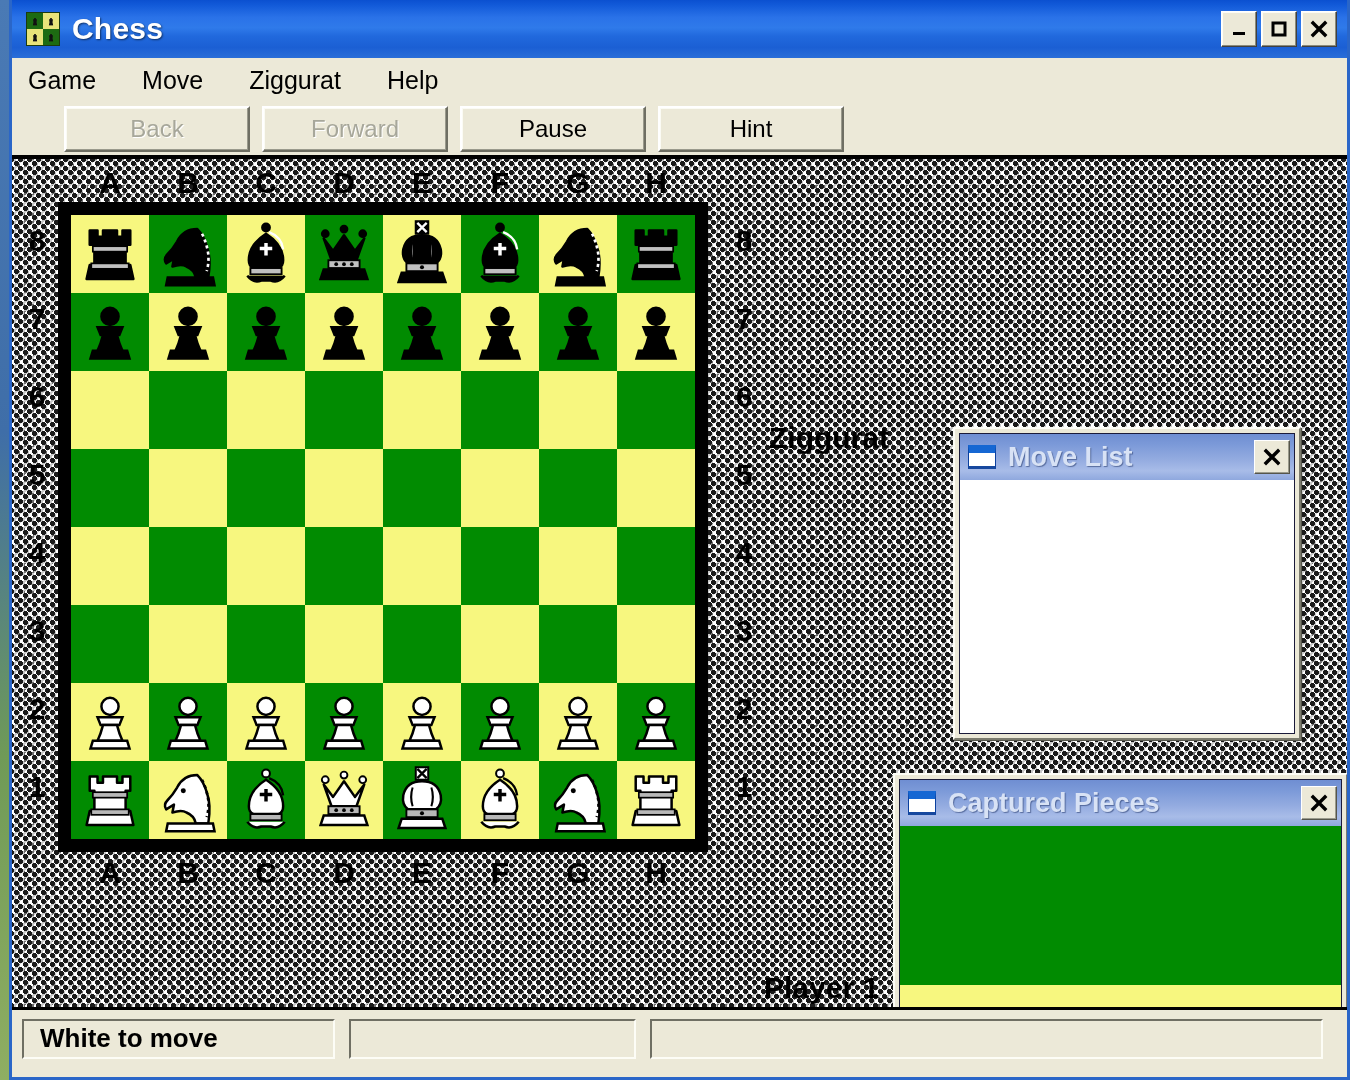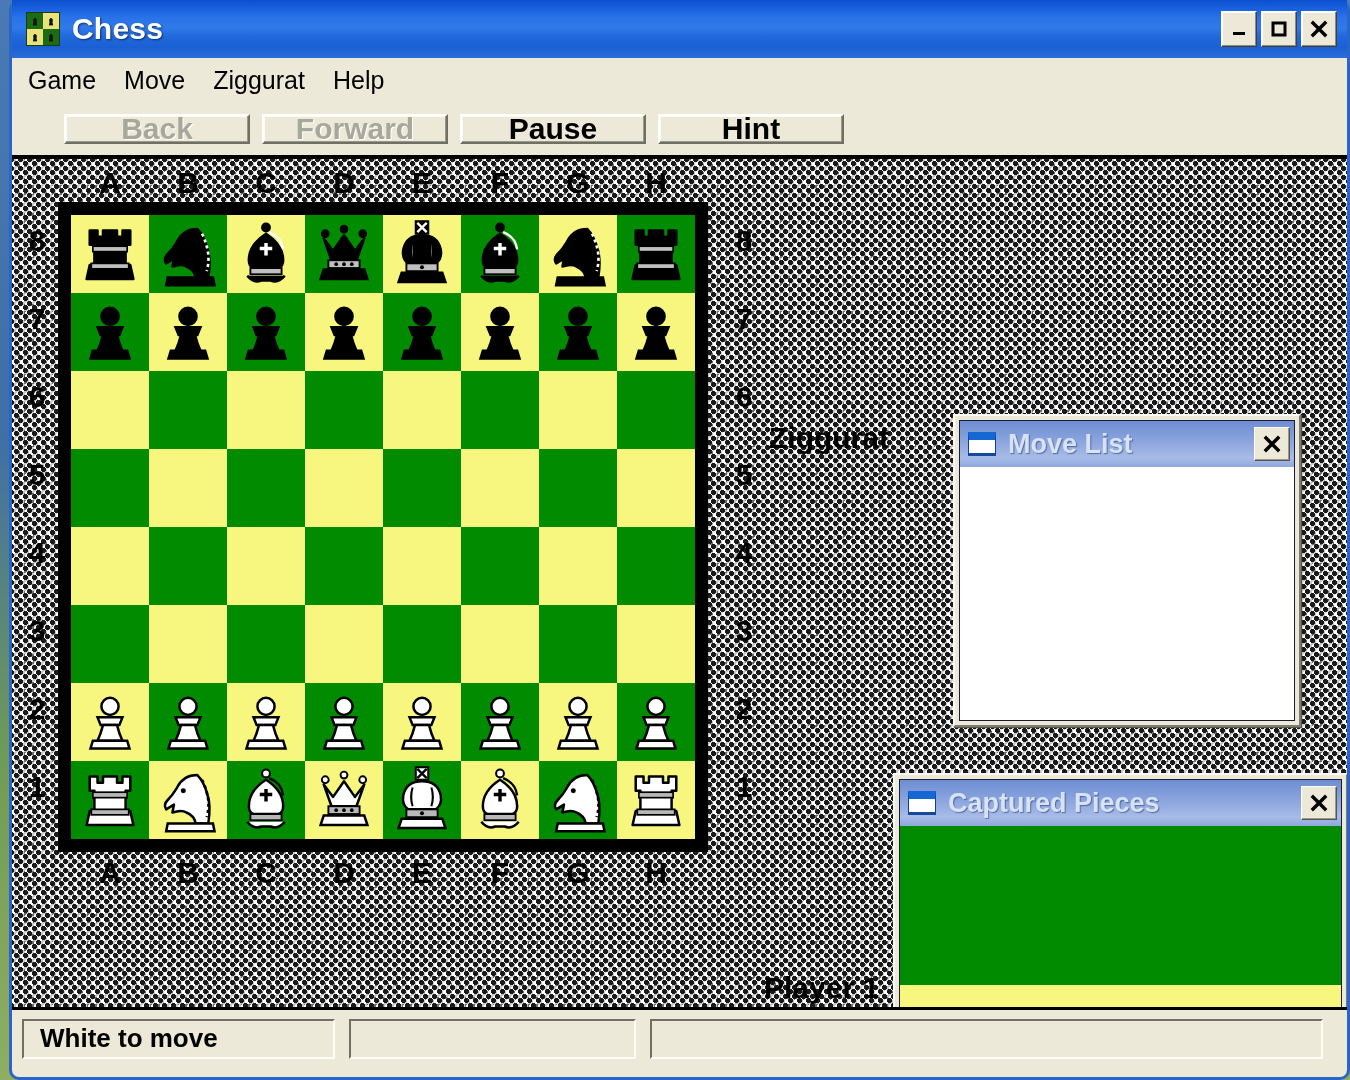--- a/index.html
+++ b/index.html
@@ -27,21 +27,20 @@
   #window {
     position: absolute;
     left: 9px; top: 0px;
     width: 1341px;
     height: 1080px;
     background: #ece9d8;
     border-left: 3px solid #2a66c8;
     border-right: 3px solid #2a66c8;
     border-bottom: 3px solid #2a66c8;
     box-sizing: border-box;
-    border-radius: 10px;
   }
 
   
   #titlebar {
     position: relative;
     height: 58px;
     background: linear-gradient(180deg,
        #0b50d0 0%, #1159d8 8%, #2a72e8 30%,
        #2f7aea 48%, #2169dd 62%, #1b5fd4 82%, #2a6ed8 100%);
     display: flex;
@@ -98,20 +97,21 @@
   .wbtn svg { display:block; }
 
   
   #menubar {
     height: 44px;
     background: #ece9d8;
     display: flex;
     align-items: center;
     padding-left: 16px;
     border-bottom: 1px solid #ece9d8;
+    gap: 18px;
   }
   .menu-item {
     font-size: 25px;
     color: #000;
     padding: 2px 14px 2px 0px;
     margin-right: 14px;
     cursor: default;
     white-space: nowrap;
   }
 
@@ -119,29 +119,29 @@
   #toolbar {
     height: 56px;
     background: #ece9d8;
     display: flex;
     align-items: center;
     padding-left: 52px;
     border-bottom: 4px solid #000;
     box-sizing: border-box;
   }
   .tbtn {
-    height: 30px;
+    height: 46px;
     min-width: 186px;
     margin-right: 12px;
     background: #ece9d8;
     border: 2px solid;
     border-color: #ffffff #6f6f63 #6f6f63 #ffffff;
     box-shadow: inset -1px -1px 0 #9a9a8c, inset 1px 1px 0 #fbfbf4;
-    font-size: 30px;
-    font-weight: bold;
+    font-size: 24px;
+    font-weight: normal;
     color: #000;
     display: flex;
     align-items: center;
     justify-content: center;
     cursor: pointer;
     box-sizing: border-box;
     font-family: "Liberation Sans", sans-serif;
   }
   .tbtn.disabled {
     color: #a7a79a;
@@ -289,21 +289,21 @@
     display: flex; align-items: center; justify-content: center;
     cursor: pointer;
     flex: none;
     box-sizing: border-box;
   }
   .panel-body { flex: 1; overflow: hidden; }
   .panel-body.white { background: #ffffff; }
   .split-green { height: 50%; background: #018b01; }
   .split-yellow { height: 50%; background: #f7f77f; }
 
-  #move-list-panel { left: 941px; top: 255px; width: 348px; height: 313px; }
+  #move-list-panel { left: 941px; top: 268px; width: 348px; height: 313px; }
   #captured-panel  { left: 881px; top: 614px; width: 455px; height: 378px; }
 
   
   #statusbar {
     height: 60px;
     background: #ece9d8;
     border-top: 3px solid #000;
     display: flex;
     align-items: center;
     padding: 0 10px;

